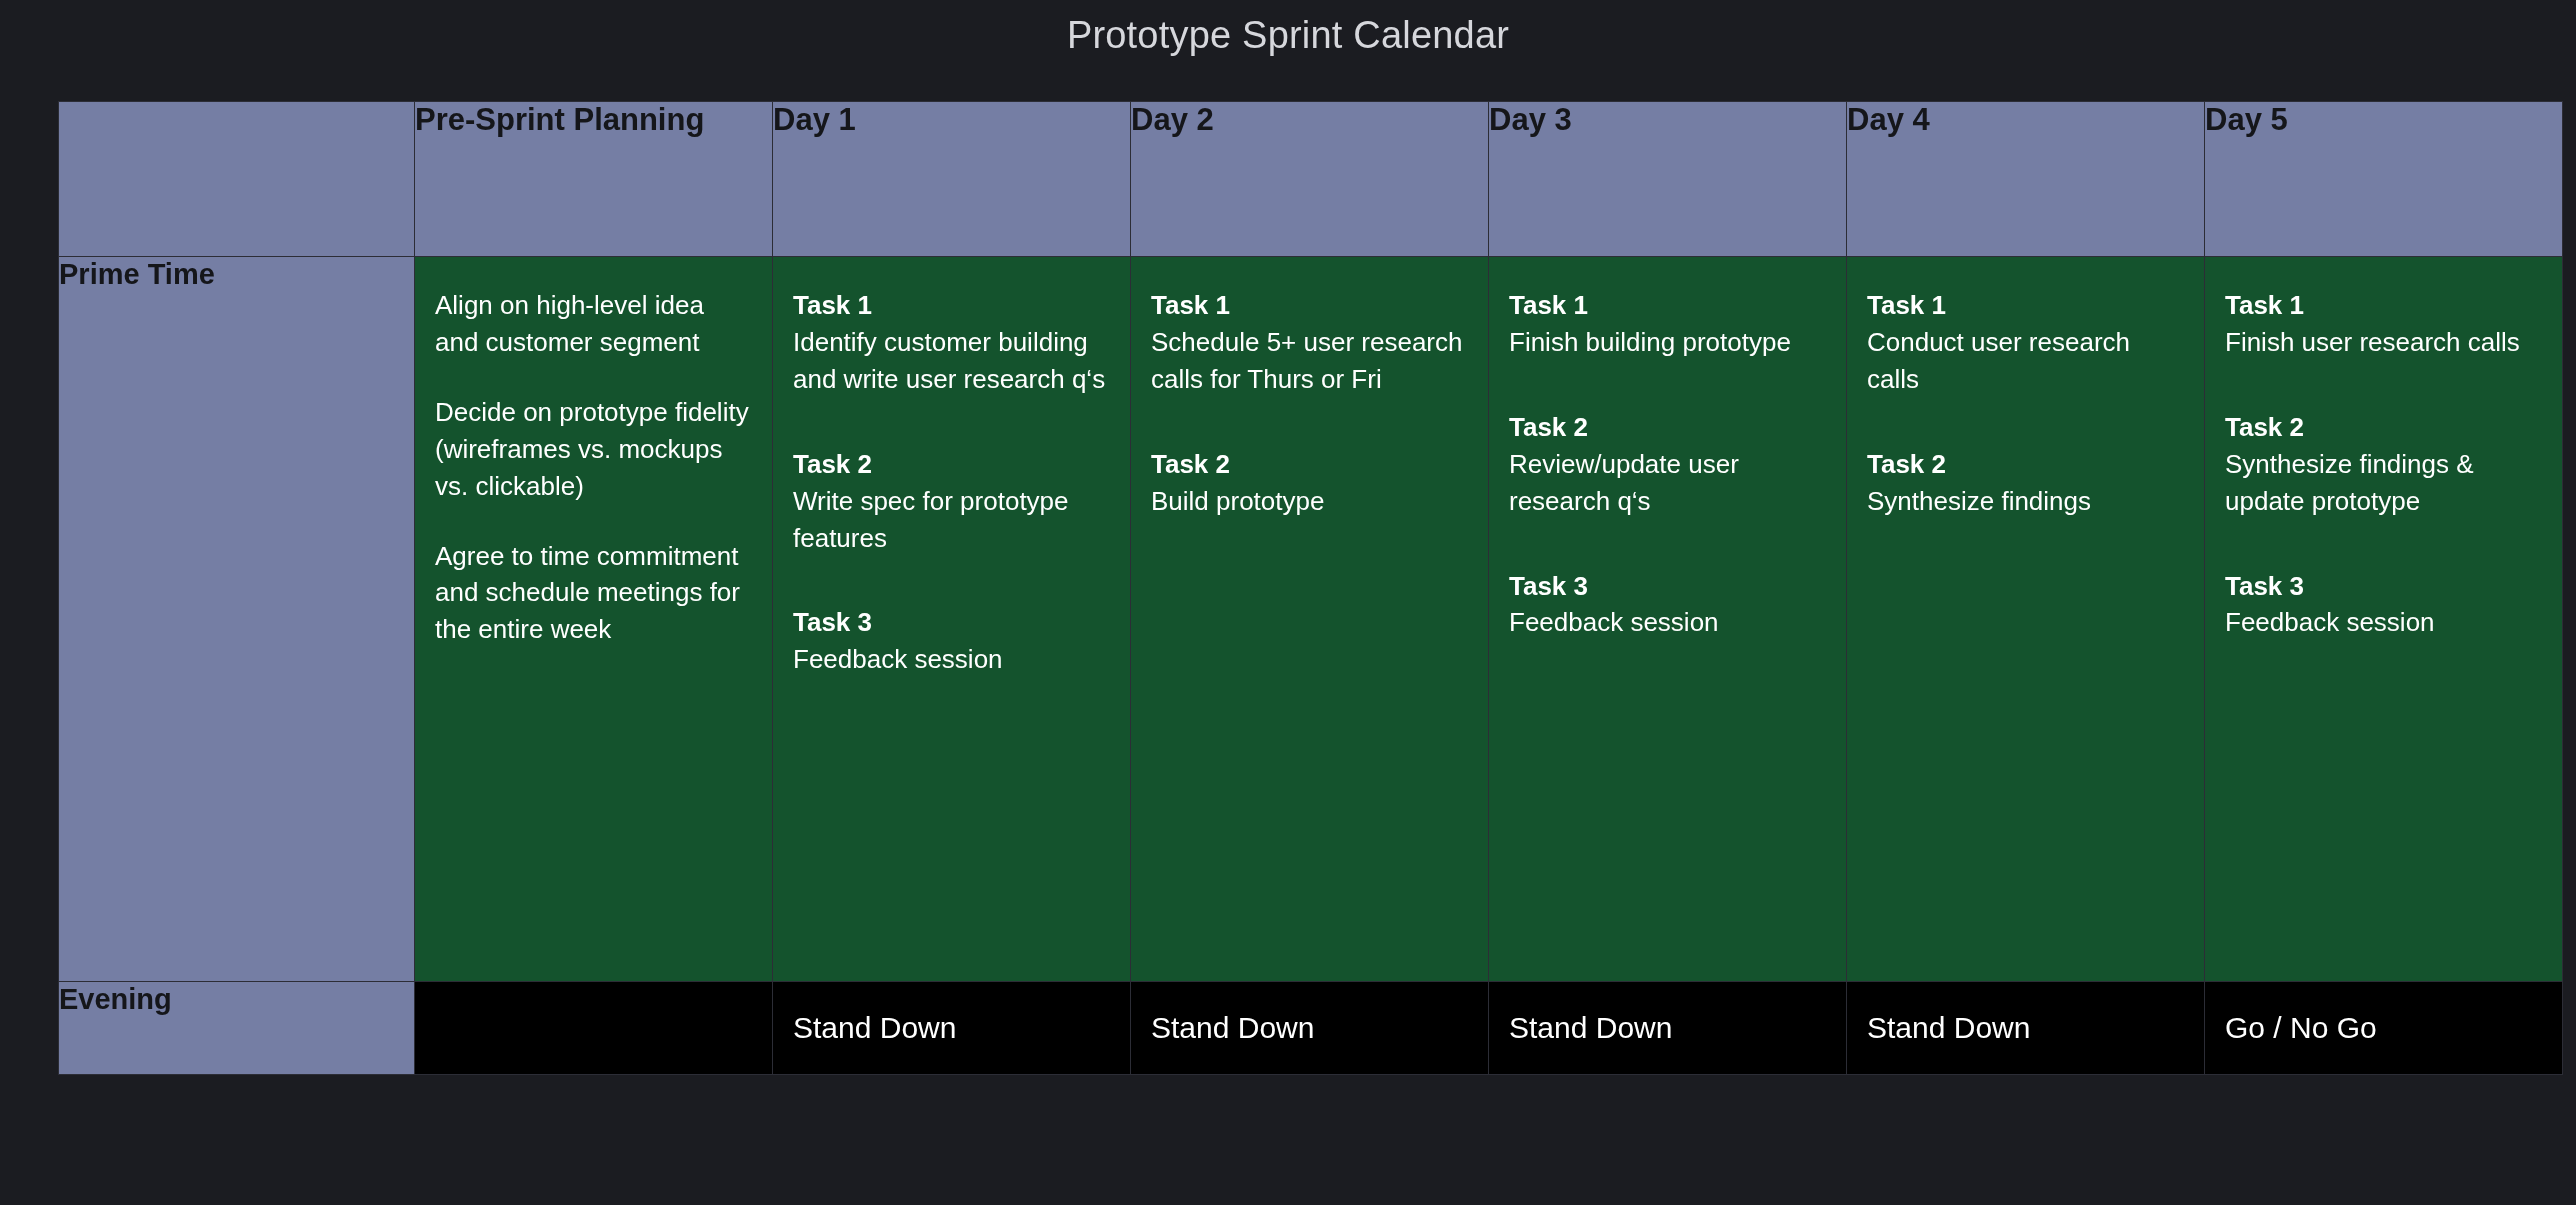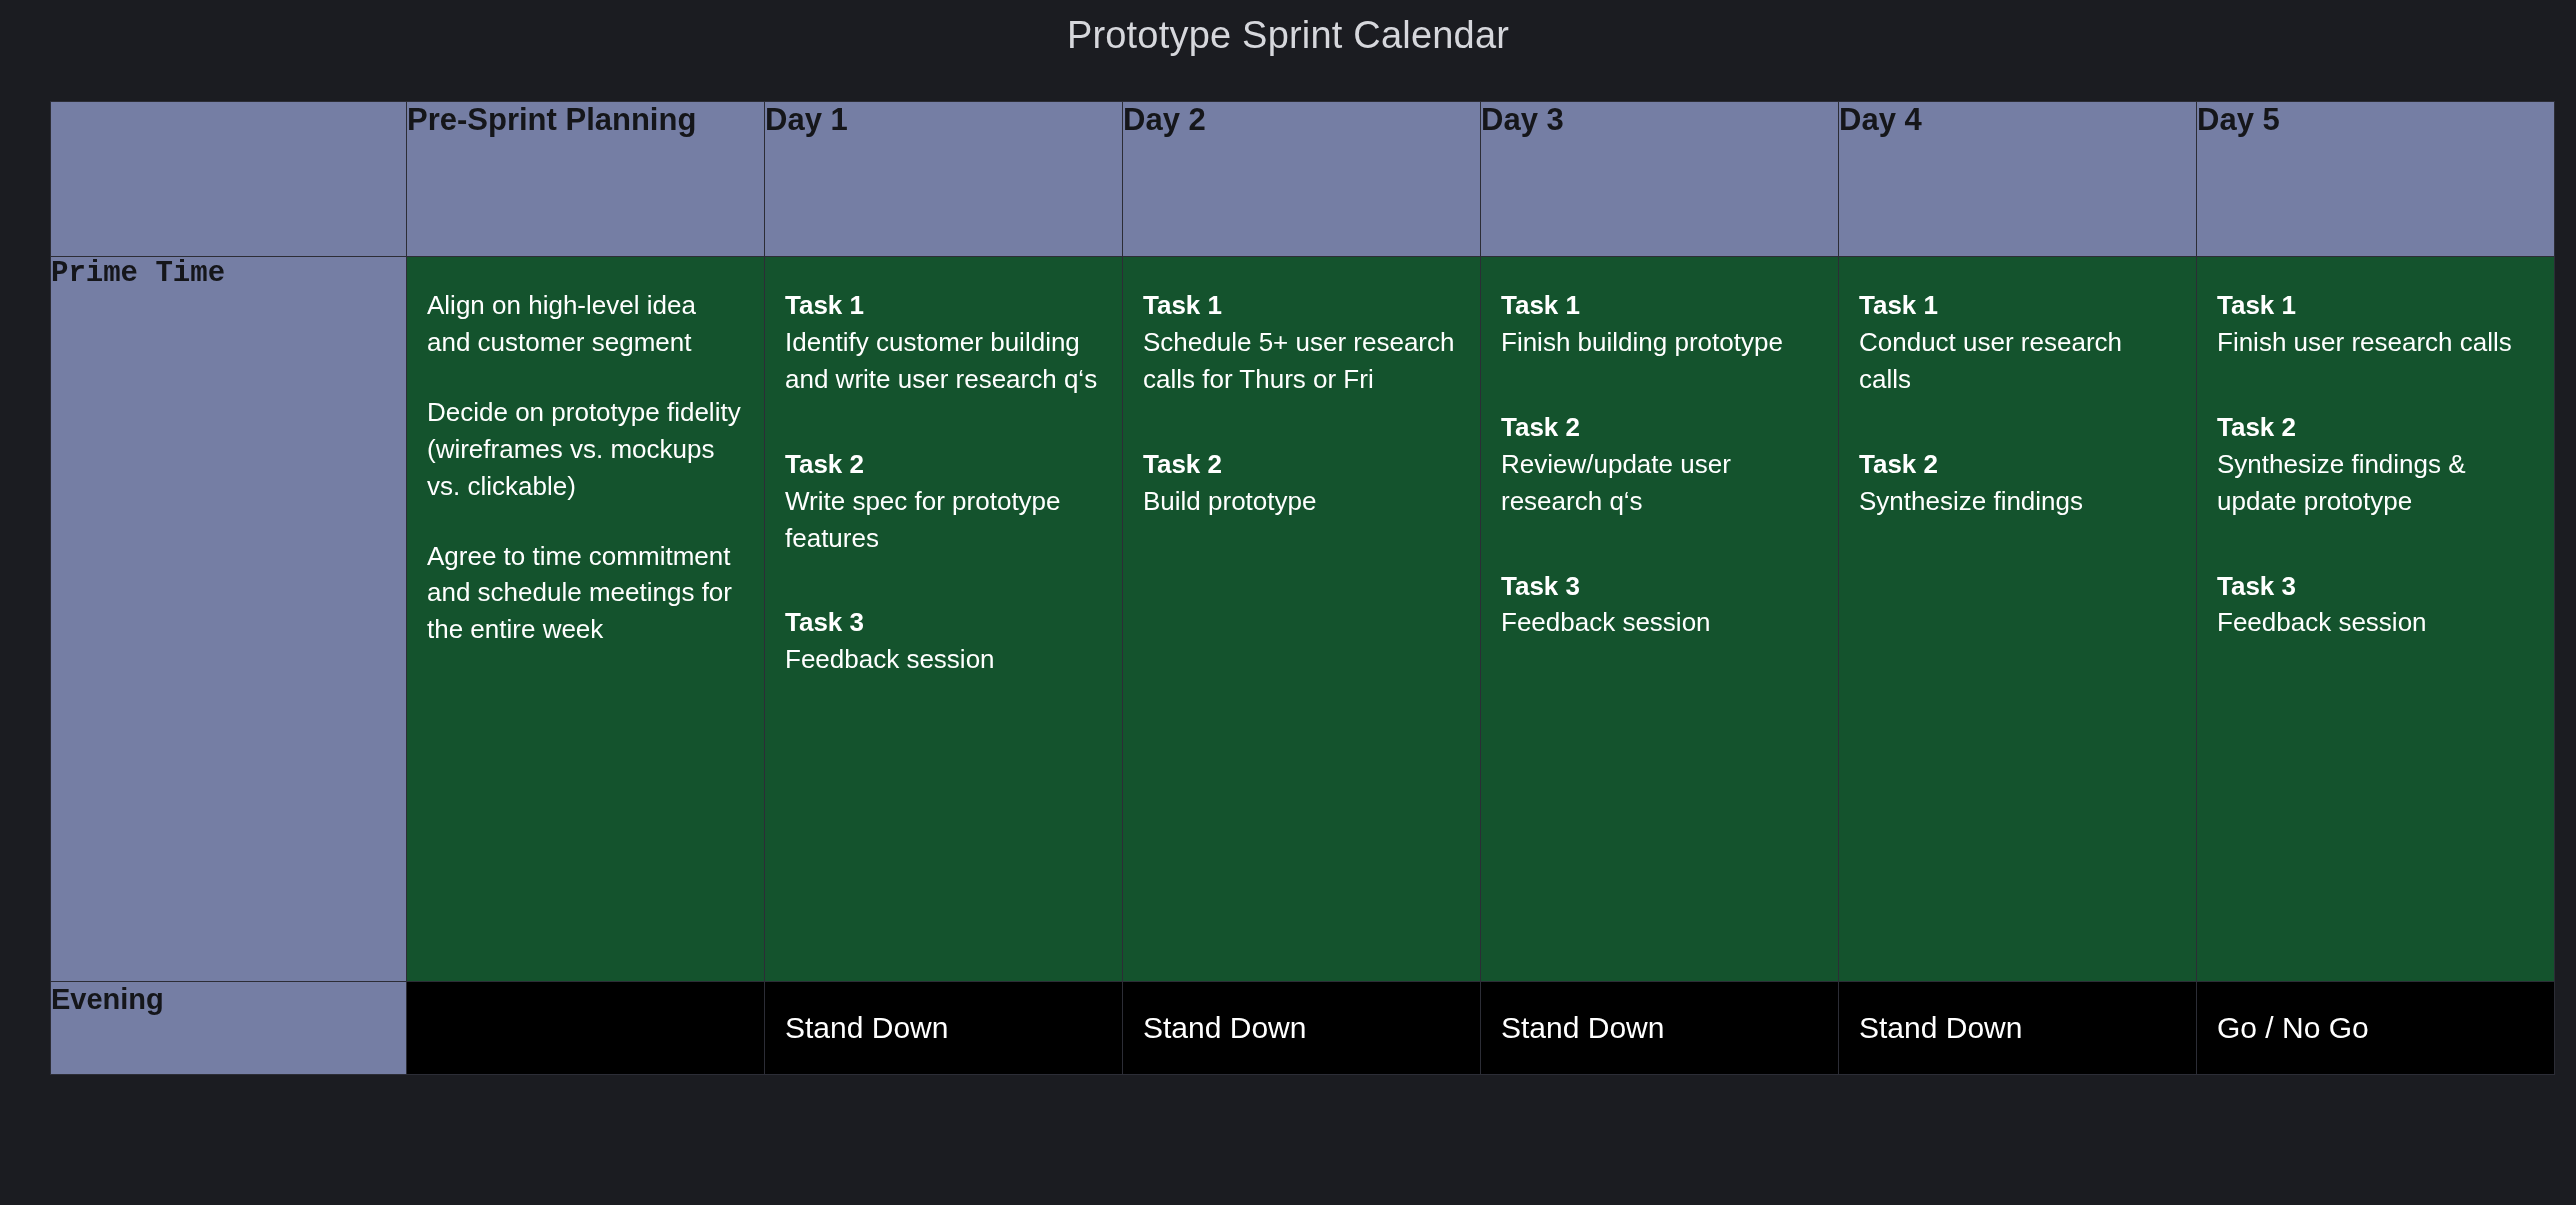--- a/index.html
+++ b/index.html
@@ -32,21 +32,21 @@
     line-height: 70px;
     text-align: center;
     font-size: 38px;
     font-weight: 400;
     color: #d6d7dc;
     letter-spacing: 0.2px;
   }
 
   .calendar-wrap {
     position: absolute;
-    left: 50px;
+    left: 58px;
     top: 101px;
     width: 2500px;
   }
 
   table.calendar {
     border-collapse: collapse;
     table-layout: fixed;
     width: 2500px;
     border: 1.7px solid #3a3b45;
   }
@@ -107,21 +107,21 @@
   tr.evening-row td.slot.empty { color: transparent; }
 
   
   tr.prime-row td.slot {
     background: #14532d;
     height: 725px;
     vertical-align: top;
     padding: 30px 20px 20px 20px;
     color: #ffffff;
   }
-  tr.prime-row td.row-label { height: 725px; font-family: Liberation Mono, monospace; }
+  tr.prime-row td.row-label { height: 725px; }
 
   .presprint-para {
     font-size: 26px;
     line-height: 1.42;
     margin: 0 0 33px 0;
     color: #ffffff;
   }
   .presprint-para:last-child { margin-bottom: 0; }
 
   .task-block {

